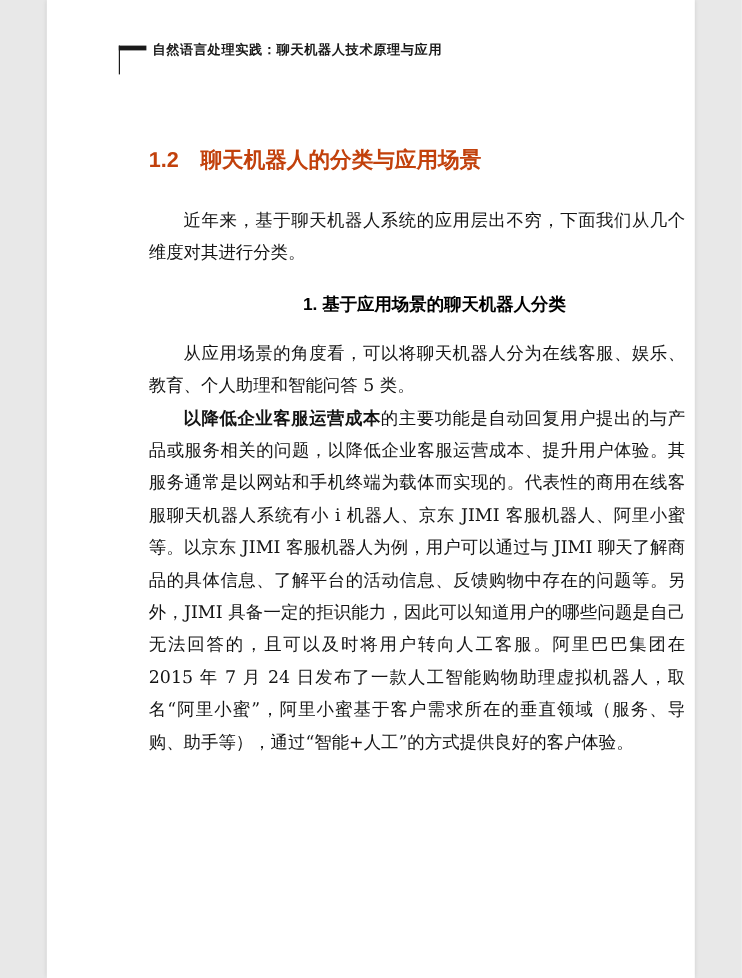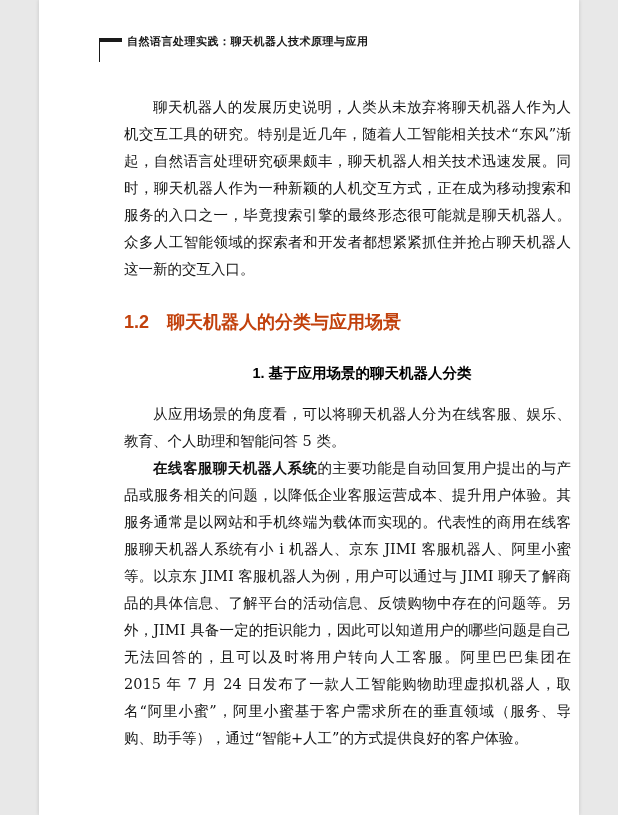--- a/index.html
+++ b/index.html
@@ -86,30 +86,30 @@
 <div class="page">
 
   <div class="corner-mark"></div>
 
   <div class="running-header">
     <span>自然语言处理实践：聊天机器人技术原理与应用</span>
   </div>
 
   <div class="text-block">
 
-    <p class="para">聊天机器人的发展历史说明，人类从未放弃将聊天机器人作为人机交互工具的研究。特别是近几年，随着人工智能相关技术“东风”渐起，自然语言处理研究硕果颇丰，聊天机器人相关技术迅速发展。同时，聊天机器人作为一种新颖的人机交互方式，正在成为移动搜索和服务的入口之一，毕竟搜索引擎的最终形态很可能就是聊天机器人。众多人工智能领域的探索者和开发者都想紧紧抓住并抢占聊天机器人这一新的交互入口。</p>
 
     <h2 class="section-heading">
       <span class="sec-num">1.2</span><span>聊天机器人的分类与应用场景</span>
     </h2>
 
+    <p class="para">近年来，基于聊天机器人系统的应用层出不穷，下面我们从几个维度对其进行分类。</p>
 
     <h3 class="sub-heading">1. 基于应用场景的聊天机器人分类</h3>
 
     <p class="para para-gap">从应用场景的角度看，可以将聊天机器人分为在线客服、娱乐、教育、个人助理和智能问答 5 类。</p>
 
     <p class="para para-gap">
-      <span class="lead-bold">在线客服聊天机器人系统</span><span>的主要功能是自动回复用户提出的与产品或服务相关的问题，以降低企业客服运营成本、提升用户体验。其服务通常是以网站和手机终端为载体而实现的。代表性的商用在线客服聊天机器人系统有小 i 机器人、京东 JIMI 客服机器人、阿里小蜜等。以京东 JIMI 客服机器人为例，用户可以通过与 JIMI 聊天了解商品的具体信息、了解平台的活动信息、反馈购物中存在的问题等。另外，JIMI 具备一定的拒识能力，因此可以知道用户的哪些问题是自己无法回答的，且可以及时将用户转向人工客服。阿里巴巴集团在 2015 年 7 月 24 日发布了一款人工智能购物助理虚拟机器人，取名“阿里小蜜”，阿里小蜜基于客户需求所在的垂直领域（服务、导购、助手等），通过“智能+人工”的方式提供良好的客户体验。</span>
+      <span class="lead-bold">以降低企业客服运营成本</span><span>的主要功能是自动回复用户提出的与产品或服务相关的问题，以降低企业客服运营成本、提升用户体验。其服务通常是以网站和手机终端为载体而实现的。代表性的商用在线客服聊天机器人系统有小 i 机器人、京东 JIMI 客服机器人、阿里小蜜等。以京东 JIMI 客服机器人为例，用户可以通过与 JIMI 聊天了解商品的具体信息、了解平台的活动信息、反馈购物中存在的问题等。另外，JIMI 具备一定的拒识能力，因此可以知道用户的哪些问题是自己无法回答的，且可以及时将用户转向人工客服。阿里巴巴集团在 2015 年 7 月 24 日发布了一款人工智能购物助理虚拟机器人，取名“阿里小蜜”，阿里小蜜基于客户需求所在的垂直领域（服务、导购、助手等），通过“智能+人工”的方式提供良好的客户体验。</span>
     </p>
 
   </div>
 
 </div>
 
 </body></html>

